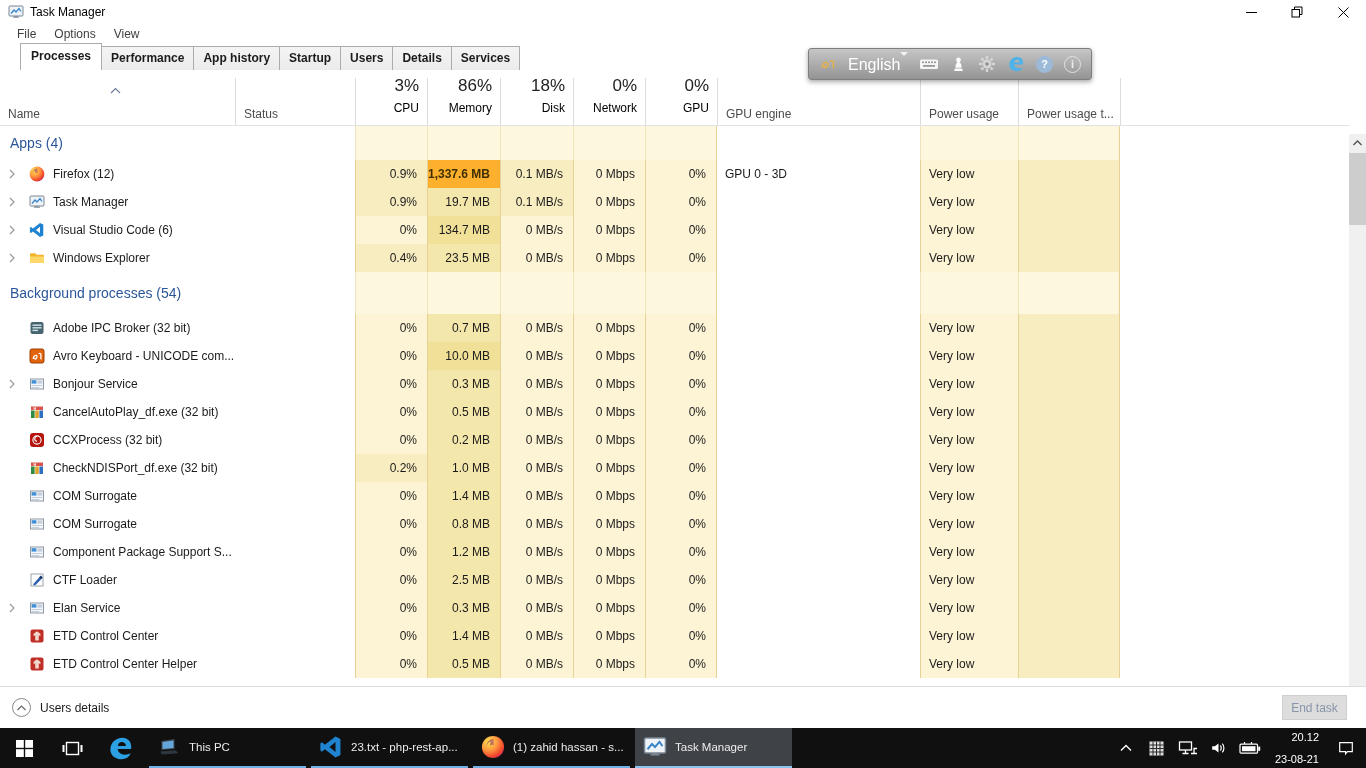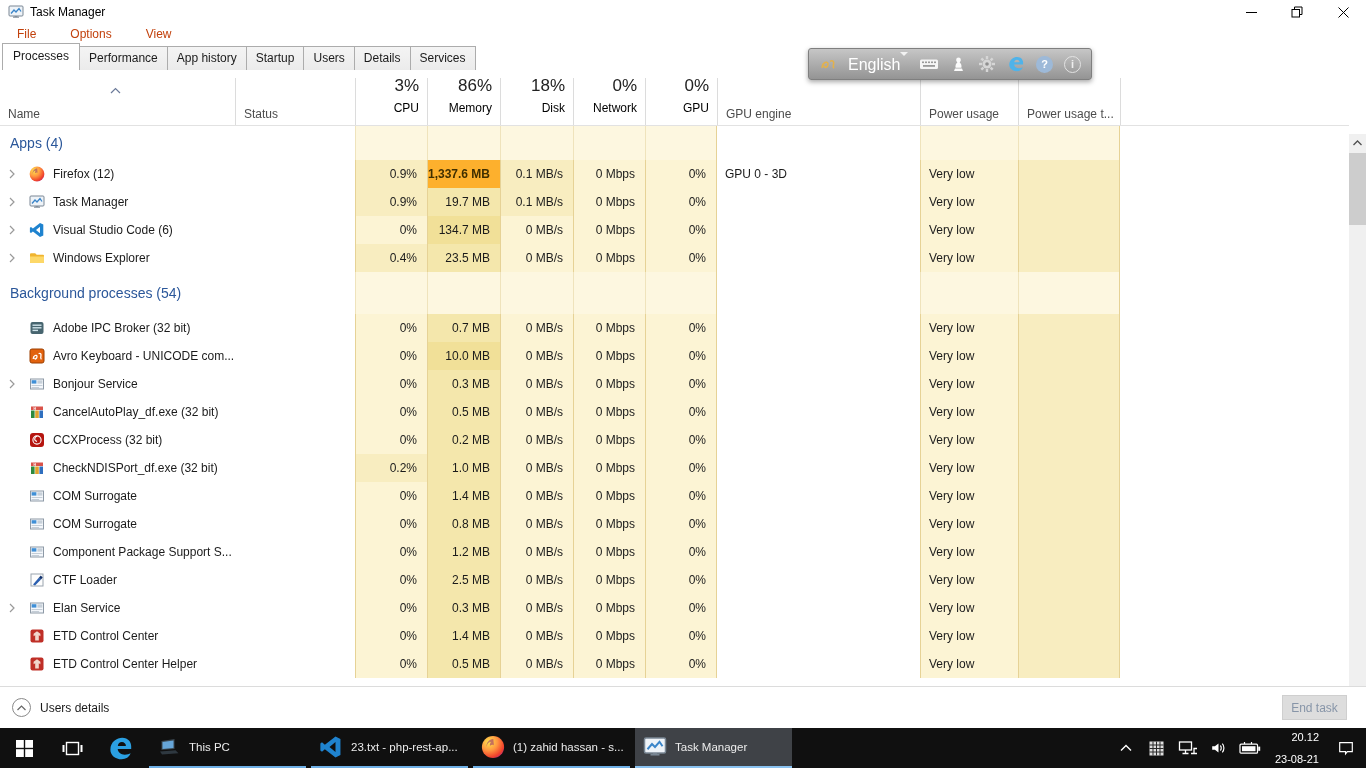--- a/index.html
+++ b/index.html
@@ -6,23 +6,23 @@
   html,body { width:1366px; height:768px; overflow:hidden; background:#fff;
     font-family:"Liberation Sans", sans-serif; }
   .screen { position:relative; width:1108px; height:768px; background:#fff; }
 
   
   .tm-window { position:absolute; left:0; top:0; width:1366px; height:728px; background:#fff; }
   .titlebar { height:24px; display:flex; align-items:center; padding-left:8px; font-size:12px; color:#000; }
   .titlebar .app-icon { width:16px; height:16px; margin-right:6px; }
   .win-controls { position:absolute; right:0; top:0; height:24px; display:flex; }
   .win-btn { width:46px; height:24px; display:flex; align-items:center; justify-content:center; }
-  .menubar { height:20px; display:flex; align-items:center; padding-left:8px; font-size:12px; color:#c2410c; gap:16px; }
+  .menubar { height:20px; display:flex; align-items:center; padding-left:8px; font-size:12px; color:#404040; gap:0; }
   .menu-item { padding:2px 9px; }
-  .tabs { display:flex; align-items:flex-end; height:26px; padding-left:2px; }
+  .tabs { display:flex; align-items:flex-end; height:26px; padding-left:20px;font-weight:bold; }
   .tab { font-size:12px; color:#1b1b1b; background:linear-gradient(#f4f4f4,#ebebeb);
     border:1px solid #acacac; border-bottom:none; padding:4px 9px 5px; margin-right:-1px; position:relative; }
   .tab.active { background:#fff; padding:5px 10px 7px; z-index:2; }
 
   
   .grid-row { display:grid; grid-template-columns:235px 120px 72px 73px 73px 72px 72px 203px 98px 102px 1fr; width:1349px; }
   .thead { height:48px; margin-top:8px; border-bottom:1px solid #e2e2e2; }
   .thead .hcell { border-left:1px solid #dcdcdc; position:relative; }
   .thead .hcell.first { border-left:none; }
   .h-label { position:absolute; bottom:4px; left:8px; font-size:12px; color:#4c4c4c; }

